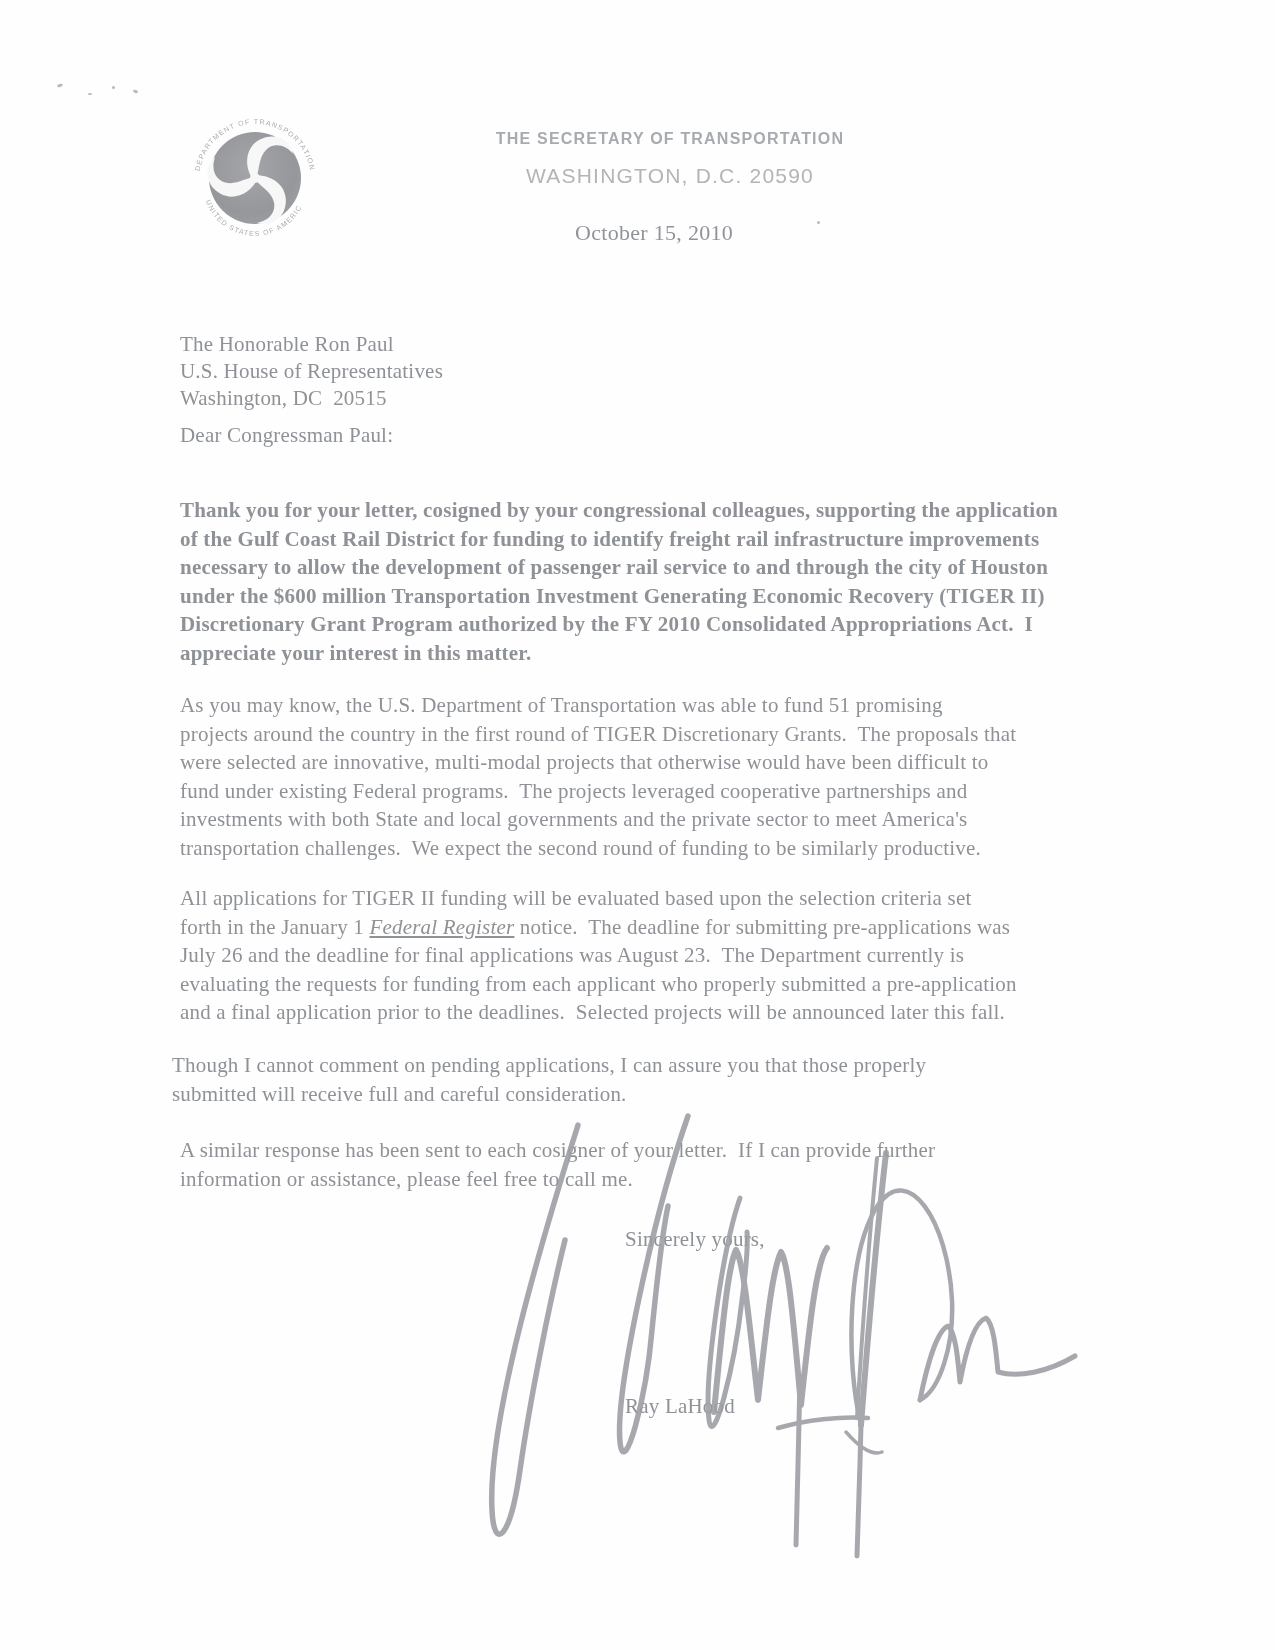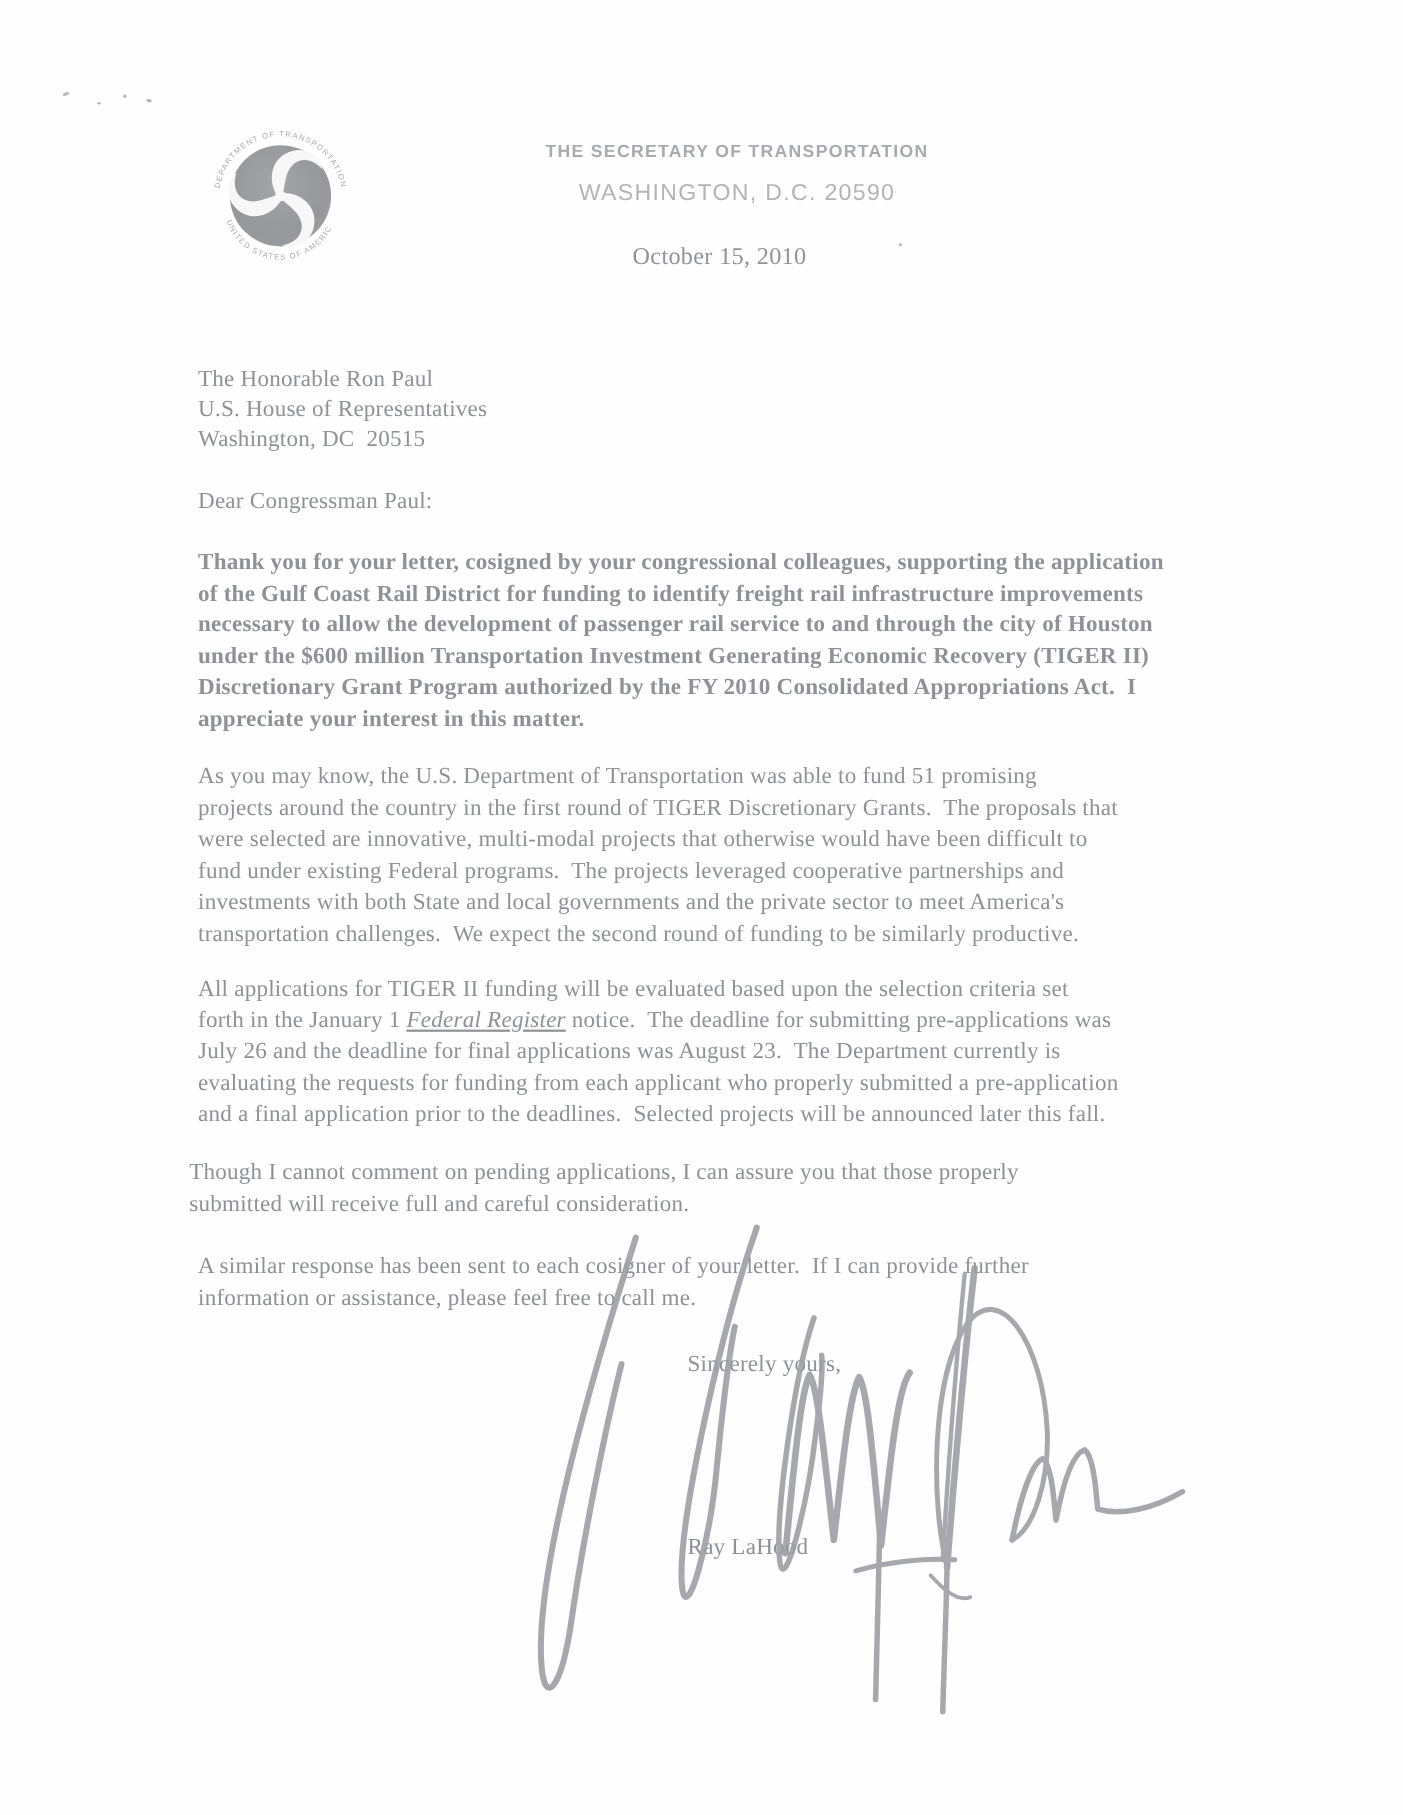--- a/index.html
+++ b/index.html
@@ -19,21 +19,21 @@
     color:#8e9196;white-space:pre;letter-spacing:0.2px;
   }
   .letterhead{
     left:420px;width:500px;text-align:center;
     color:#a7aaae;
   }
   .lh-title{top:130px;font-size:16px;letter-spacing:1.2px;color:#a7aaae;font-weight:bold;}
   .lh-sub{top:164px;font-size:21px;letter-spacing:1.2px;color:#b2b4b8;}
   .date-line{left:575px;top:220px;font-size:22px;color:#90939a;letter-spacing:0.3px;}
   .recipient{left:180px;top:331px;line-height:27px;}
-  .salutation{left:180px;top:441px;}
+  .salutation{left:180px;top:421px;}
   .p1{left:180px;top:496px;font-weight:bold;}
   .p2{left:180px;top:691px;}
   .p3{left:180px;top:884px;}
   .p4{left:172px;top:1051px;}
   .p5{left:180px;top:1136px;}
   .valediction{left:625px;top:1225px;}
   .signer{left:625px;top:1392px;}
   .ital{font-style:italic;text-decoration:underline;}
   .speck{position:absolute;background:#b7b9bd;border-radius:50%;}
   .sig-svg{position:absolute;left:430px;top:1060px;}

